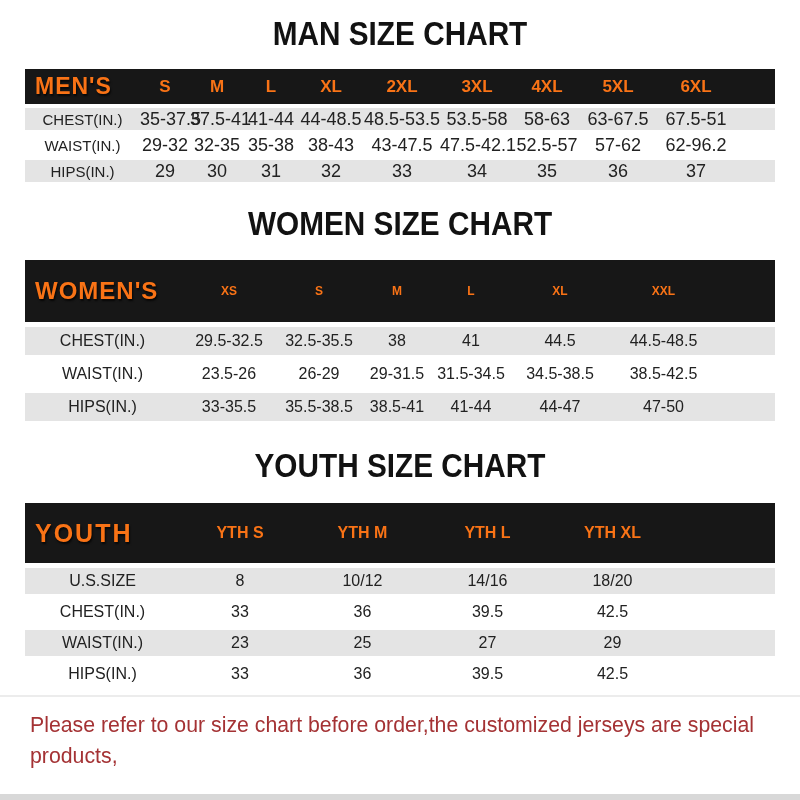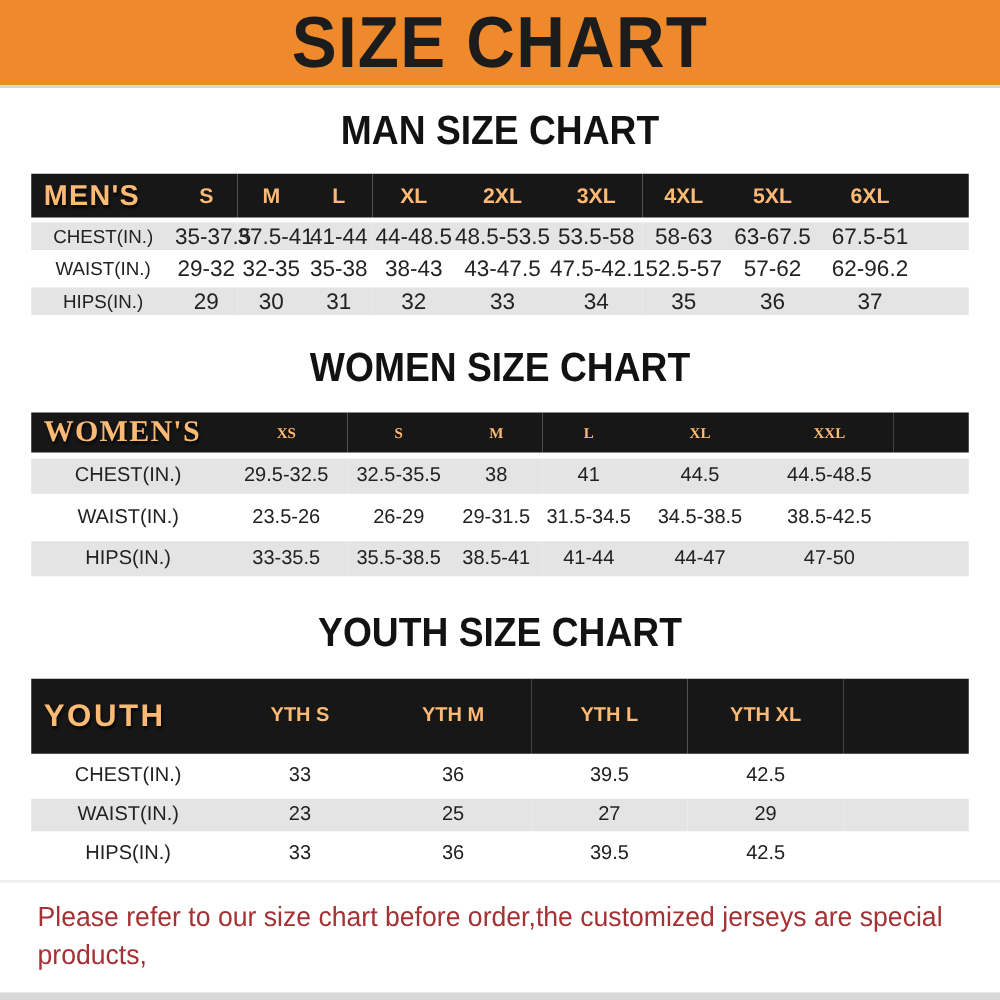--- a/index.html
+++ b/index.html
@@ -9,35 +9,35 @@
   .banner{height:70px;background:#EE8A2B;display:flex;align-items:center;justify-content:center;border-bottom:2px solid #d9d9d9;box-sizing:border-box;}
   .banner h1{margin:0;font-size:55px;font-weight:bold;color:#1c1c1c;letter-spacing:1px;transform:scale(0.98,1.05);}
 
   .section-heading{text-align:center;font-size:31px;font-weight:bold;color:#121212;margin:0;transform:scale(0.96,1.05);}
   .mh1{margin-top:17px;}
   .mh2{margin-top:20px;}
   .mh3{margin-top:22px;}
 
   table.sz{width:750px;margin:12px auto 0 auto;border-collapse:separate;border-spacing:0 4px;table-layout:fixed;}
   table.sz tr.band{background:#171717;}
-  table.sz tr.band th{color:#fdba74;font-weight:bold;text-align:center;padding:0;white-space:nowrap;}
+  table.sz tr.band th{color:#f97316;font-weight:bold;text-align:center;padding:0;white-space:nowrap;}
   table.sz tr.band th.tbl-label{text-align:left;padding-left:10px;text-shadow:1px 2px 2px rgba(0,0,0,0.7);}
   table.sz td{text-align:center;color:#222222;padding:0;white-space:nowrap;}
   table.sz tr.gray{background:#E4E4E4;}
   table.sz tr.white{background:#ffffff;}
 
   table.men tr.band{height:35px;}
   table.men tr.band th{font-size:17px;}
   table.men tr.band th.tbl-label{font-size:23px;letter-spacing:1px;}
   table.men tbody tr{height:22px;}
   table.men td{font-size:18px;}
   table.men td.row-label{font-size:15px;}
 
   table.women{border-spacing:0 5px;margin-top:13px;}
-  table.women tr.band{height:32px;font-family:Liberation Serif, serif;}
+  table.women tr.band{height:62px;}
   table.women tr.band th{font-size:12px;}
   table.women tr.band th.tbl-label{font-size:24px;letter-spacing:1px;}
   table.women tbody tr{height:28px;}
   table.women td{font-size:16px;}
 
   table.youth{border-spacing:0 5px;margin-top:14px;}
   table.youth tr.band{height:60px;}
   table.youth tr.band th{font-size:16px;}
   table.youth tr.band th.tbl-label{font-size:25px;letter-spacing:2px;}
   table.youth tbody tr{height:26px;}
@@ -48,23 +48,20 @@
   .footer{margin:12px 28px 0 30px;color:#A43234;font-size:21.5px;line-height:30px;transform:scale(0.99,1.03);transform-origin:left top;}
   .footer p{margin:0;}
 
   .bottom-strip{position:absolute;left:0;bottom:0;width:800px;height:6px;background:#d8d8d8;}
 </style>
 </head>
 <body>
 
 <div class="page">
 
-  <header class="banner">
-    <h1>SIZE CHART</h1>
-  </header>
 
   <section>
     <h2 class="section-heading mh1">MAN SIZE CHART</h2>
     <table class="sz men">
       <colgroup>
         <col style="width:115px">
           <col style="width:50px">
           <col style="width:54px">
           <col style="width:54px">
           <col style="width:66px">
@@ -209,20 +206,28 @@
         <tr class="band">
           <th class="tbl-label">YOUTH</th>
           <th>YTH S</th>
           <th>YTH M</th>
           <th>YTH L</th>
           <th>YTH XL</th>
           <th></th>
         </tr>
       </thead>
       <tbody>
+        <tr class="gray">
+          <td class="row-label">U.S.SIZE</td>
+          <td>8</td>
+          <td>10/12</td>
+          <td>14/16</td>
+          <td>18/20</td>
+          <td></td>
+        </tr>
         <tr class="white">
           <td class="row-label">CHEST(IN.)</td>
           <td>33</td>
           <td>36</td>
           <td>39.5</td>
           <td>42.5</td>
           <td></td>
         </tr>
         <tr class="gray">
           <td class="row-label">WAIST(IN.)</td>

